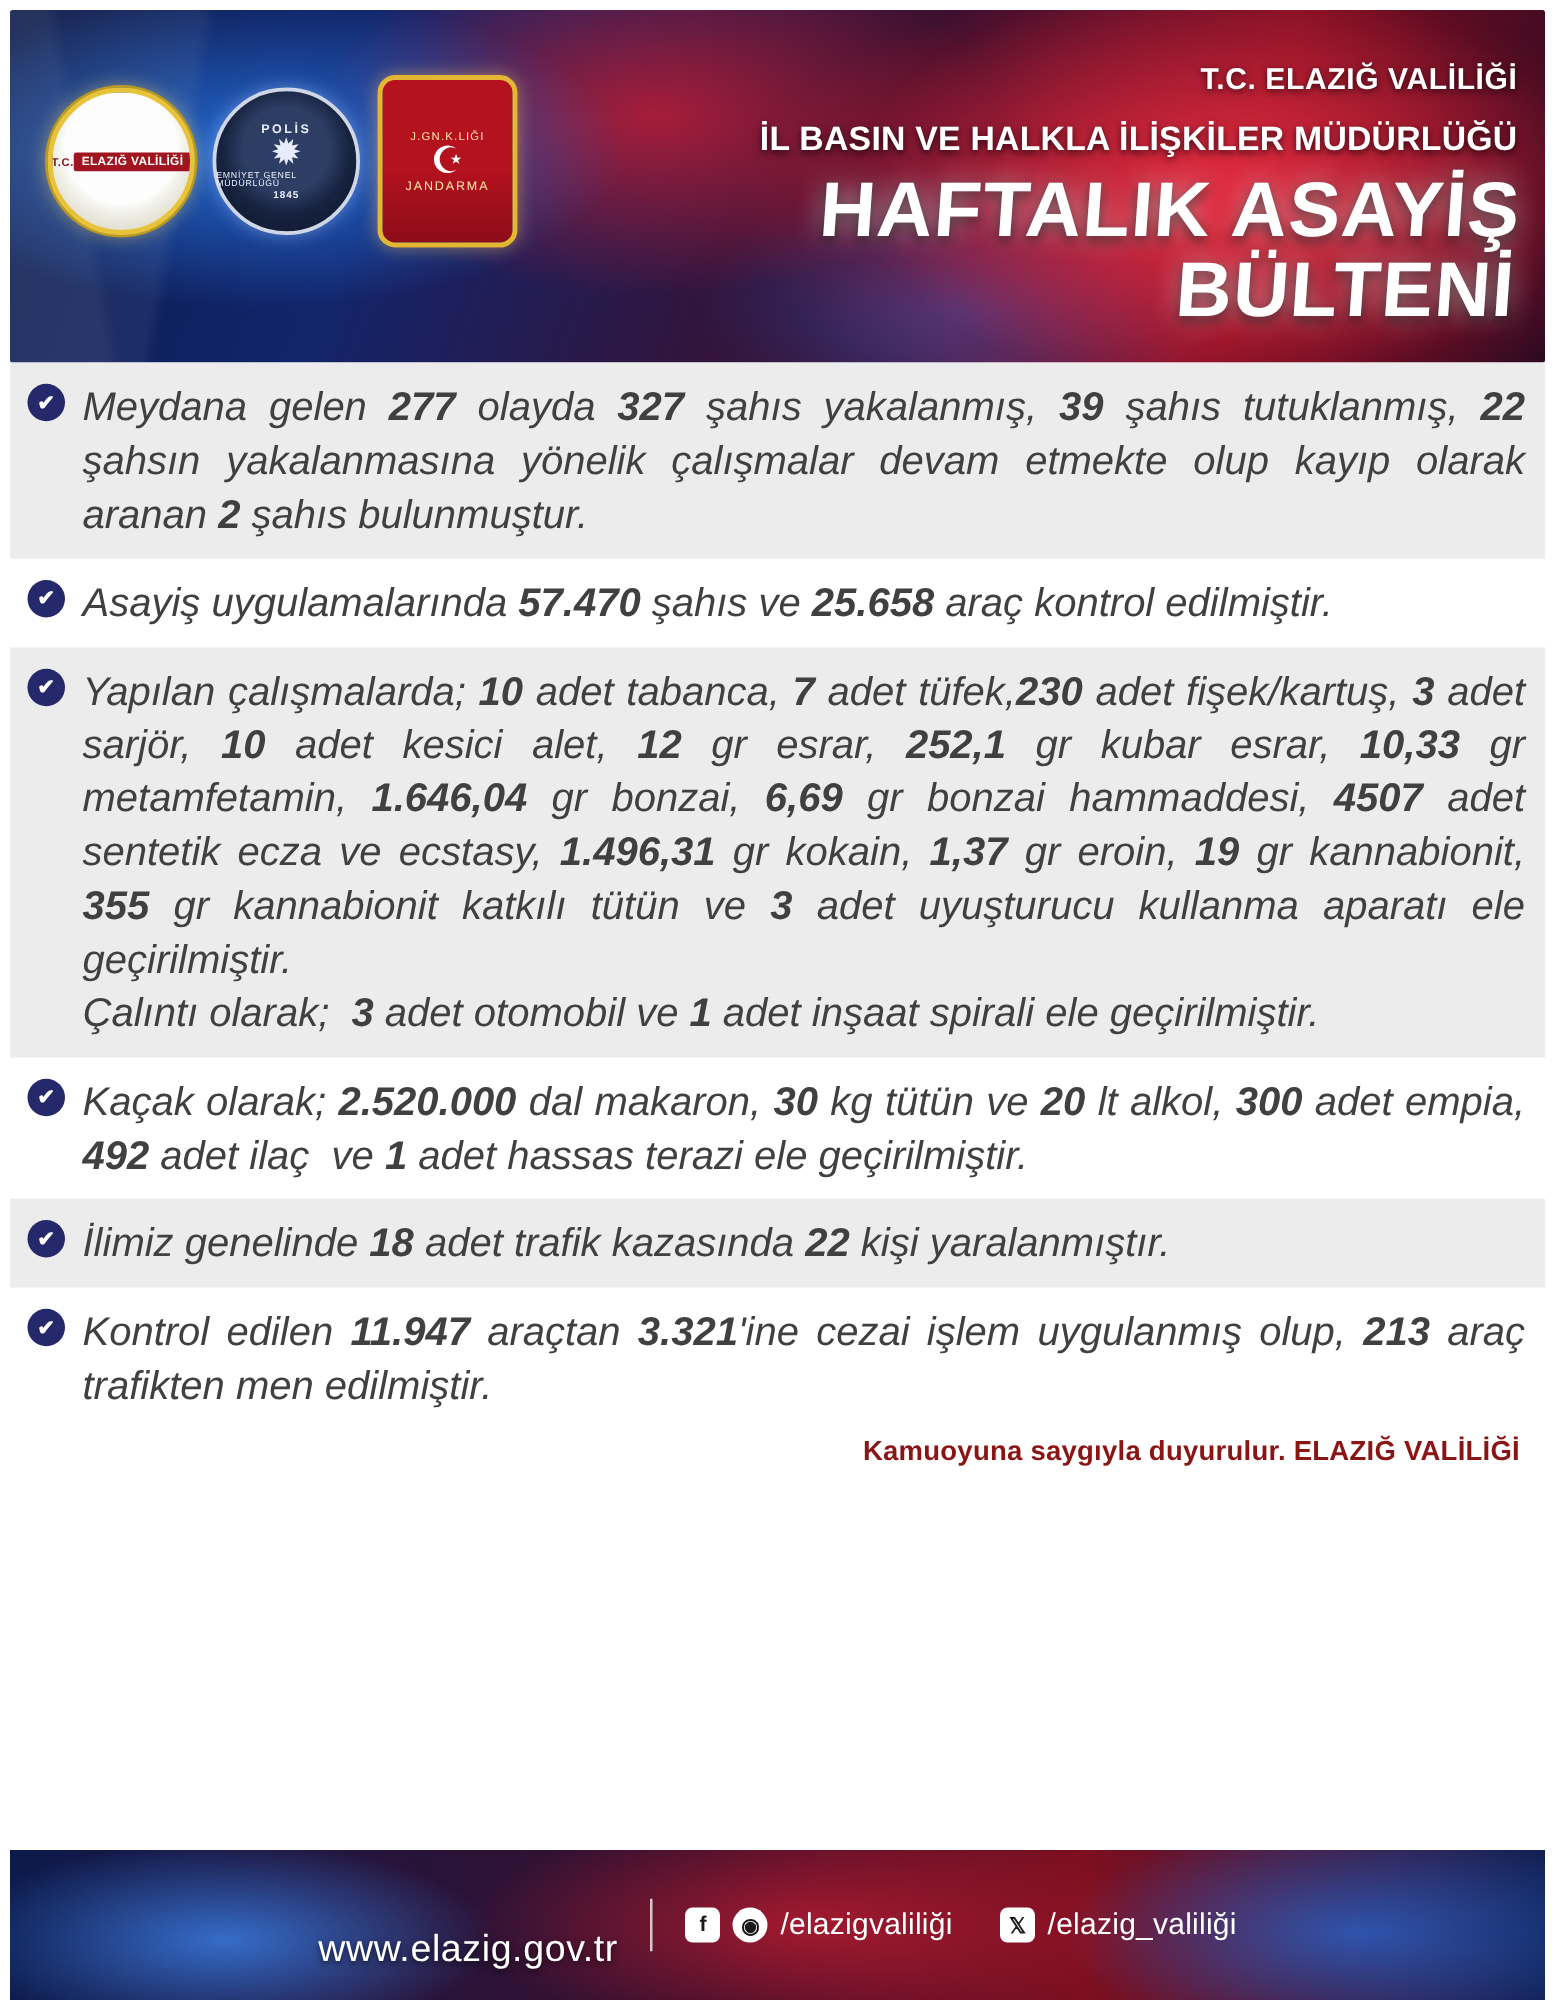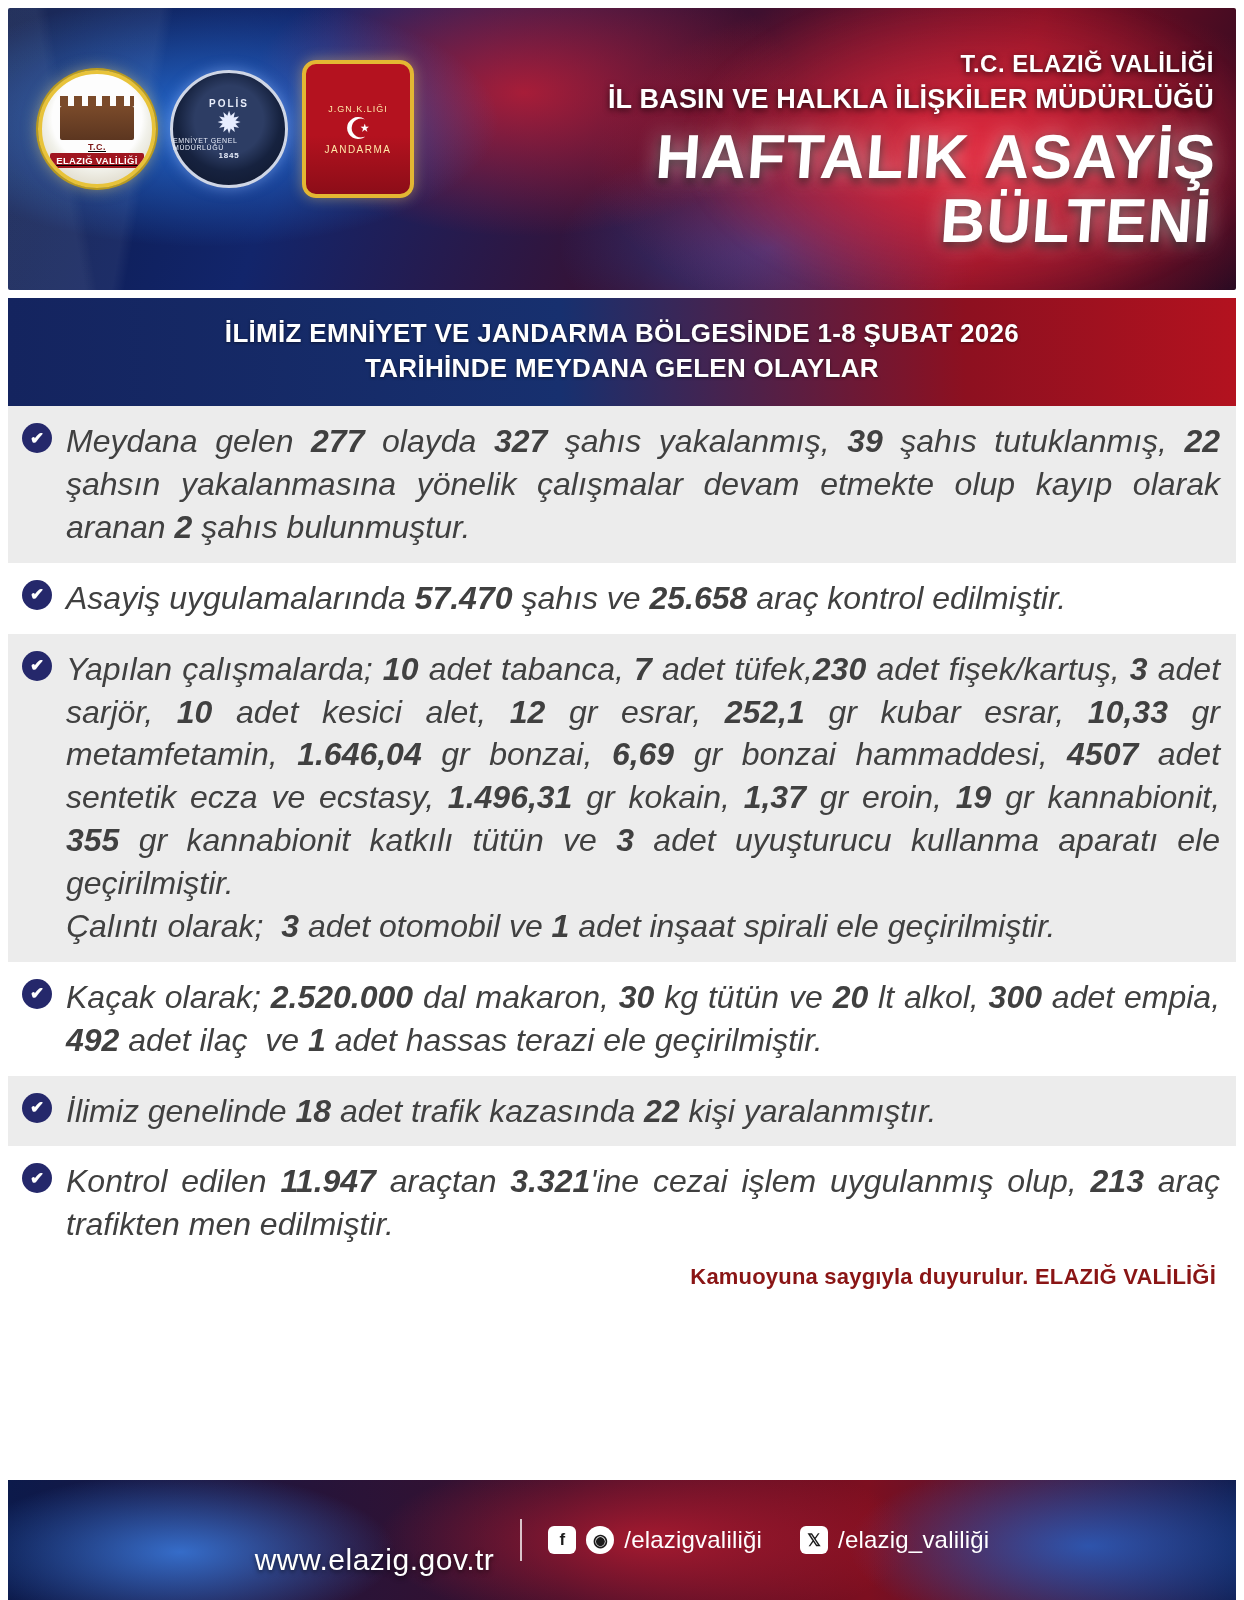--- a/index.html
+++ b/index.html
@@ -59,23 +59,22 @@
   .logo {
     width: 118px; height: 118px;
     border-radius: 50%;
     display: flex; align-items: center; justify-content: center;
     position: relative;
   }
   .logo-valilik {
     background: radial-gradient(circle at 50% 40%, #fdfdfd 0 52%, #f1f1ea 60%, #e7e4d8 72%, #cfcabb 100%);
     border: 4px solid #e8c33a;
     box-shadow: 0 0 0 2px #b99a1e, 0 0 16px rgba(255,220,110,.55);
-    flex-direction: column;
+    flex-direction: row;
     overflow: hidden;
-    text-decoration: underline;
   }
   .valilik-castle {
     width: 74px; height: 34px;
     background: linear-gradient(#7a4a2a, #5c3620);
     position: relative;
     margin-top: 16px;
     border-radius: 2px;
   }
   .valilik-castle:before{
     content:""; position:absolute; top:-10px; left:0; right:0; height:10px;
@@ -120,21 +119,21 @@
     text-align: right;
     z-index: 3;
     width: 760px;
   }
   .h-line1 {
     color:#ffffff; font-weight: bold; font-size: 24px; letter-spacing: .5px;
     text-shadow: 0 2px 6px rgba(0,0,0,.7);
     font-family: "Liberation Sans", sans-serif;
   }
   .h-line2 {
-    color:#ffffff; font-weight: bold; font-size: 27px; letter-spacing: .2px; margin-top: 6px;
+    color:#ffffff; font-weight: bold; font-size: 27px; letter-spacing: .2px; margin-top: 18px;
     text-shadow: 0 2px 6px rgba(0,0,0,.7);
   }
   .h-title {
     color:#ffffff; font-weight: bold; font-size: 62px; line-height: 1.04; margin-top: 10px;
     letter-spacing: 1px;
     text-shadow: 0 0 22px rgba(255,255,255,.55), 0 4px 10px rgba(0,0,0,.75);
     transform: skewX(-4deg);
   }
 
   
@@ -247,24 +246,20 @@
       </div>
     </div>
 
     <div class="header-text">
       <div class="h-line1">T.C. ELAZIĞ VALİLİĞİ</div>
       <div class="h-line2">İL BASIN VE HALKLA İLİŞKİLER MÜDÜRLÜĞÜ</div>
       <div class="h-title">HAFTALIK ASAYİŞ BÜLTENİ</div>
     </div>
   </div>
 
-  <div class="band">
-    <div>İLİMİZ EMNİYET VE JANDARMA BÖLGESİNDE 1-8 ŞUBAT 2026</div>
-    <div>TARİHİNDE MEYDANA GELEN OLAYLAR</div>
-  </div>
 
   <div class="content">
 
     <div class="item alt">
       <div class="check">✔</div>
       <div class="txt">Meydana gelen <b>277</b> olayda <b>327</b> şahıs yakalanmış, <b>39</b> şahıs tutuklanmış, <b>22</b> şahsın yakalanmasına yönelik çalışmalar devam etmekte olup kayıp olarak aranan <b>2</b> şahıs bulunmuştur.</div>
     </div>
 
     <div class="item">
       <div class="check">✔</div>

